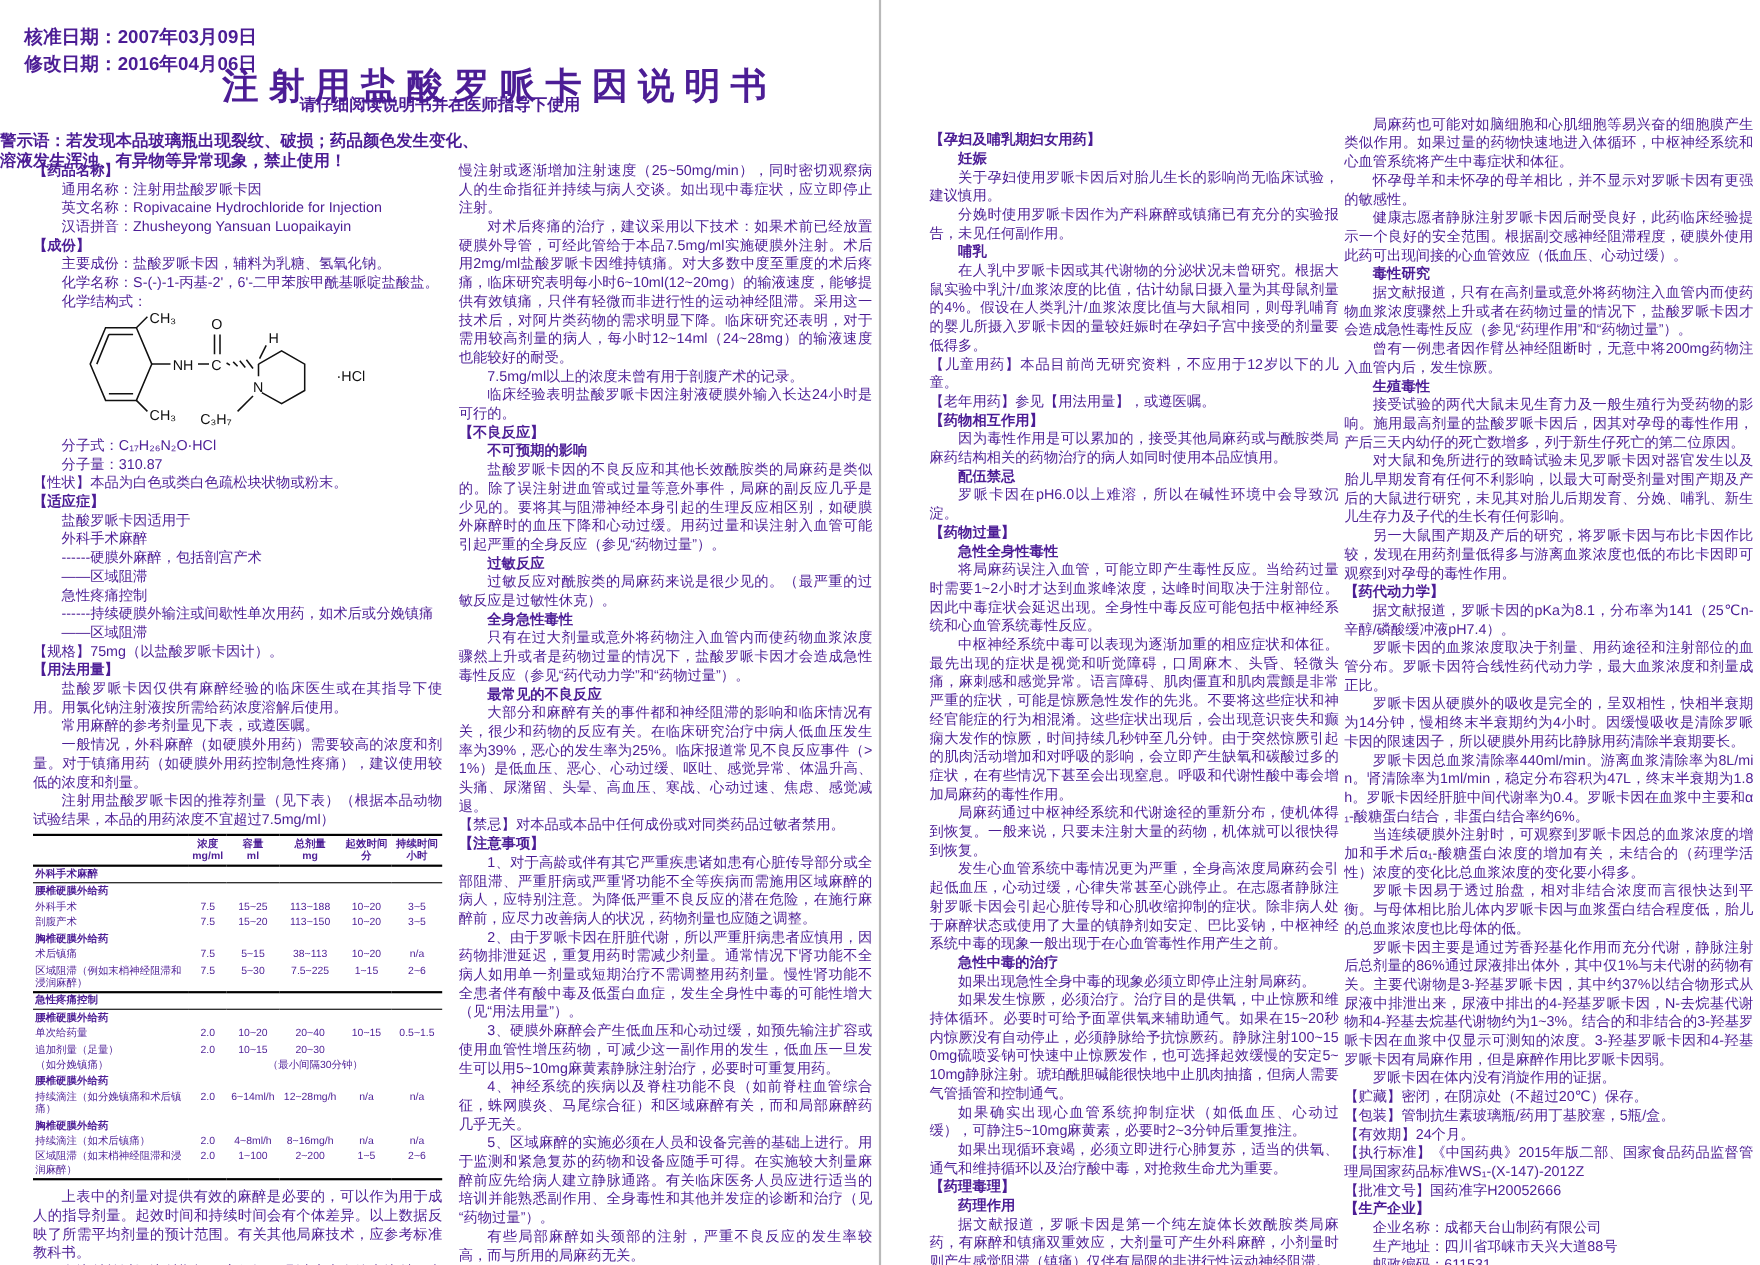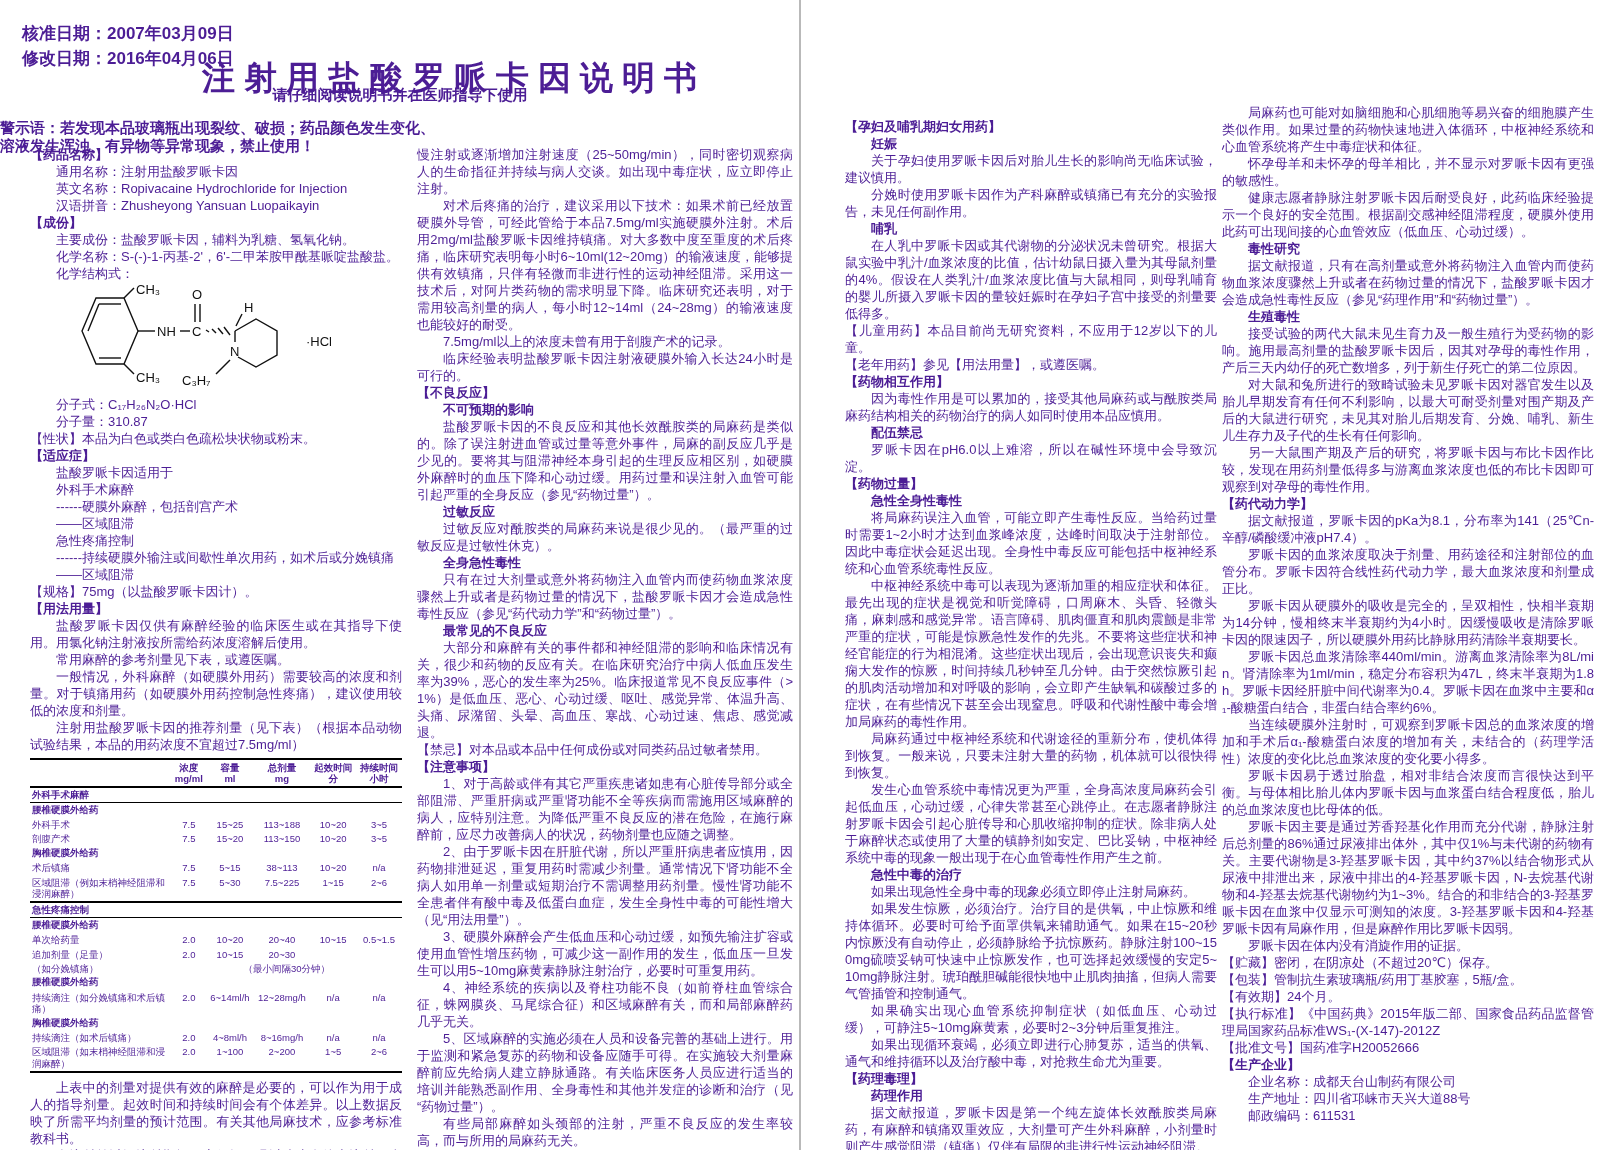--- a/index.html
+++ b/index.html
@@ -30,21 +30,21 @@
   
   .dose{width:100%;border-collapse:collapse;margin:5px 0 6px;font-size:9.5px;line-height:1.2;
         border-top:2px solid #000;border-bottom:2px solid #000;}
   .dose th,.dose td{padding:1.5px 2px;vertical-align:top;font-weight:normal;}
   .dose thead tr{border-bottom:1.4px solid #000;}
   .dose th{text-align:center;font-weight:bold;}
   .dose td.num{text-align:center;}
   .dose td.lbl{text-align:left;width:38%;}
   .dose tr.section{border-top:2px solid #000;border-bottom:1.2px solid #000;}
   .dose tr.section td{font-weight:bold;}
-  .dose tr.group td{font-weight:bold;font-family:Liberation Serif, serif;}
+  .dose tr.group td{font-weight:bold;}
   .dose td.note{text-align:center;}
 </style>
 </head>
 <body>
 
 <div class="page">
   <div class="divider"></div>
 
   <div class="dates">
     <div>核准日期：2007年03月09日</div>
@@ -314,20 +314,21 @@
       <div class="bh">【药理毒理】</div>
       <p class="bp sub">药理作用</p>
       <p class="bp">据文献报道，罗哌卡因是第一个纯左旋体长效酰胺类局麻药，有麻醉和镇痛双重效应，大剂量可产生外科麻醉，小剂量时则产生感觉阻滞（镇痛）仅伴有局限的非进行性运动神经阻滞。</p>
     </div>
   <div class="col" id="col4">
       <p class="bp">局麻药也可能对如脑细胞和心肌细胞等易兴奋的细胞膜产生类似作用。如果过量的药物快速地进入体循环，中枢神经系统和心血管系统将产生中毒症状和体征。</p>
       <p class="bp">怀孕母羊和未怀孕的母羊相比，并不显示对罗哌卡因有更强的敏感性。</p>
       <p class="bp">健康志愿者静脉注射罗哌卡因后耐受良好，此药临床经验提示一个良好的安全范围。根据副交感神经阻滞程度，硬膜外使用此药可出现间接的心血管效应（低血压、心动过缓）。</p>
       <p class="bp sub">毒性研究</p>
       <p class="bp">据文献报道，只有在高剂量或意外将药物注入血管内而使药物血浆浓度骤然上升或者在药物过量的情况下，盐酸罗哌卡因才会造成急性毒性反应（参见“药理作用”和“药物过量”）。</p>
+      <p class="bp">曾有一例患者因作臂丛神经阻断时，无意中将200mg药物注入血管内后，发生惊厥。</p>
       <p class="bp sub">生殖毒性</p>
       <p class="bp">接受试验的两代大鼠未见生育力及一般生殖行为受药物的影响。施用最高剂量的盐酸罗哌卡因后，因其对孕母的毒性作用，产后三天内幼仔的死亡数增多，列于新生仔死亡的第二位原因。</p>
       <p class="bp">对大鼠和兔所进行的致畸试验未见罗哌卡因对器官发生以及胎儿早期发育有任何不利影响，以最大可耐受剂量对围产期及产后的大鼠进行研究，未见其对胎儿后期发育、分娩、哺乳、新生儿生存力及子代的生长有任何影响。</p>
       <p class="bp">另一大鼠围产期及产后的研究，将罗哌卡因与布比卡因作比较，发现在用药剂量低得多与游离血浆浓度也低的布比卡因即可观察到对孕母的毒性作用。</p>
       <div class="bh">【药代动力学】</div>
       <p class="bp">据文献报道，罗哌卡因的pKa为8.1，分布率为141（25℃n-辛醇/磷酸缓冲液pH7.4）。</p>
       <p class="bp">罗哌卡因的血浆浓度取决于剂量、用药途径和注射部位的血管分布。罗哌卡因符合线性药代动力学，最大血浆浓度和剂量成正比。</p>
       <p class="bp">罗哌卡因从硬膜外的吸收是完全的，呈双相性，快相半衰期为14分钟，慢相终末半衰期约为4小时。因缓慢吸收是清除罗哌卡因的限速因子，所以硬膜外用药比静脉用药清除半衰期要长。</p>
       <p class="bp">罗哌卡因总血浆清除率440ml/min。游离血浆清除率为8L/min。肾清除率为1ml/min，稳定分布容积为47L，终末半衰期为1.8h。罗哌卡因经肝脏中间代谢率为0.4。罗哌卡因在血浆中主要和α₁-酸糖蛋白结合，非蛋白结合率约6%。</p>
       <p class="bp">当连续硬膜外注射时，可观察到罗哌卡因总的血浆浓度的增加和手术后α₁-酸糖蛋白浓度的增加有关，未结合的（药理学活性）浓度的变化比总血浆浓度的变化要小得多。</p>

